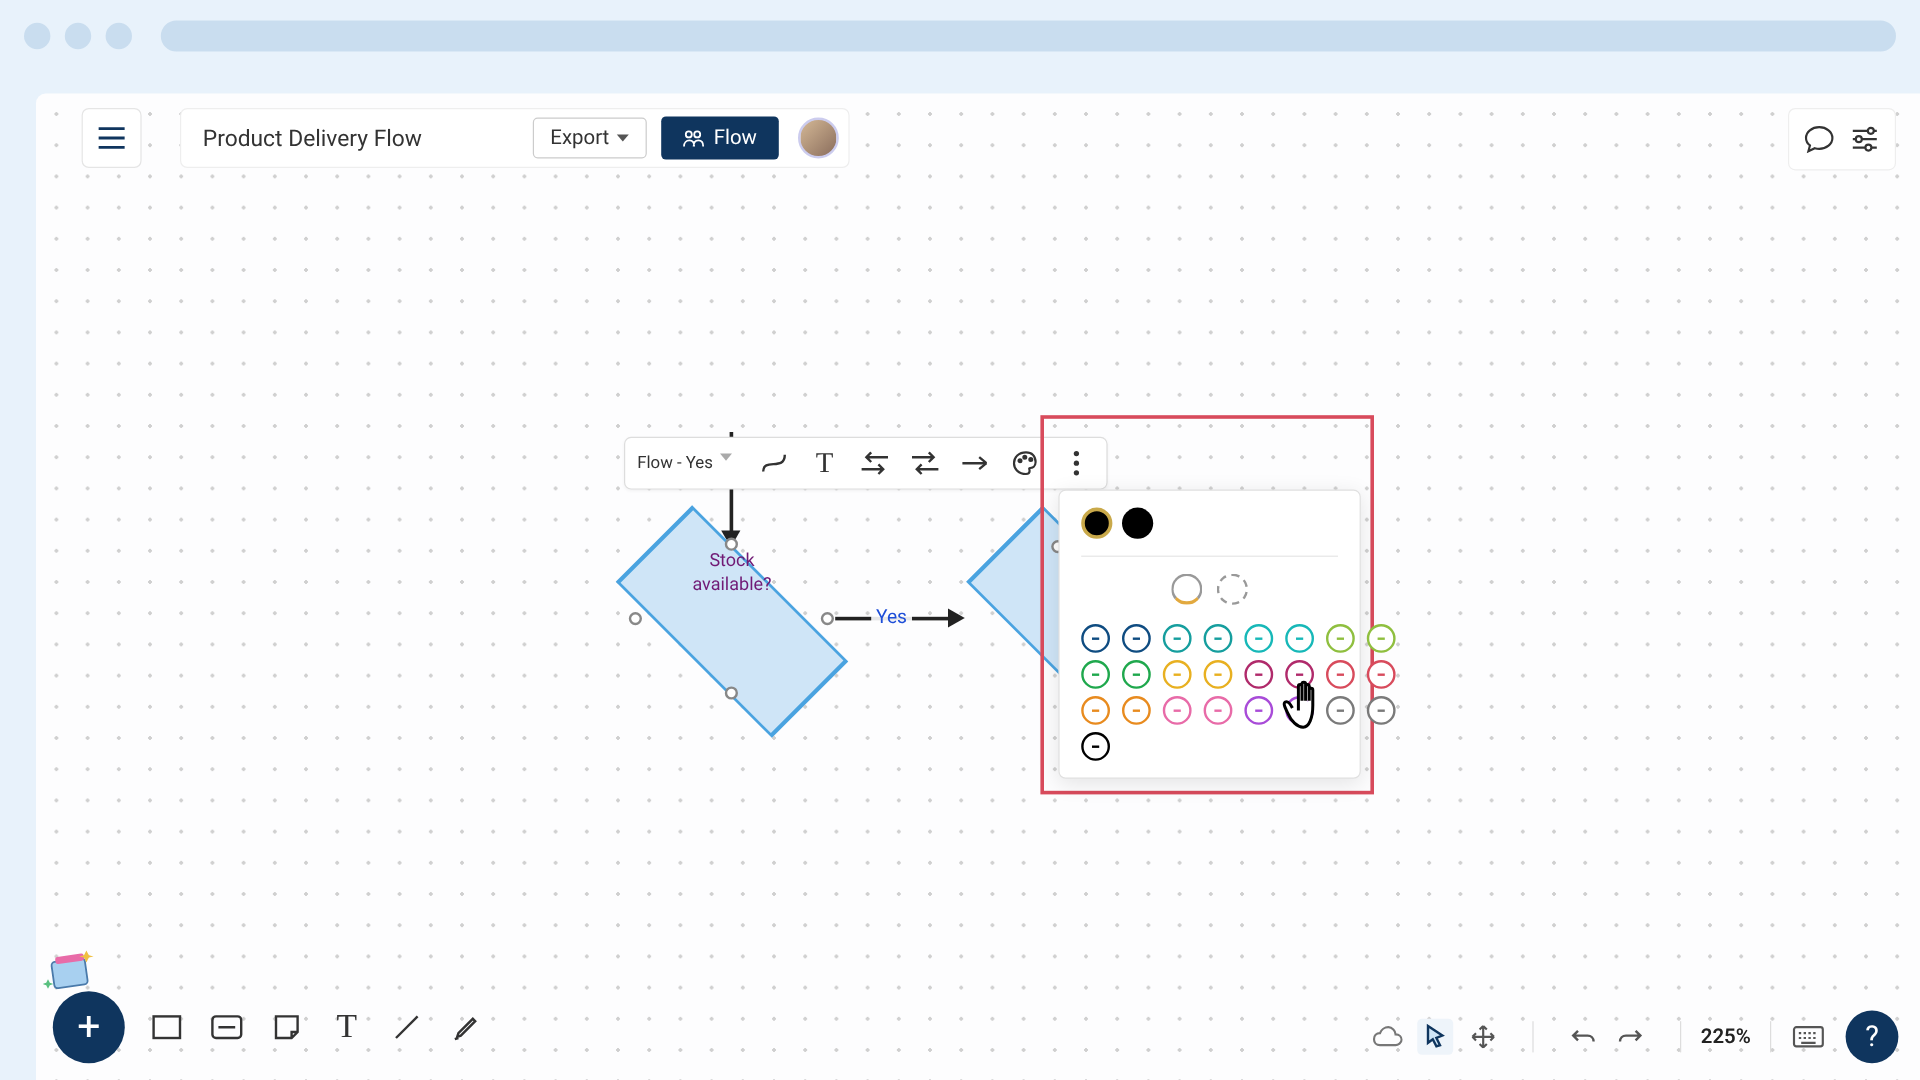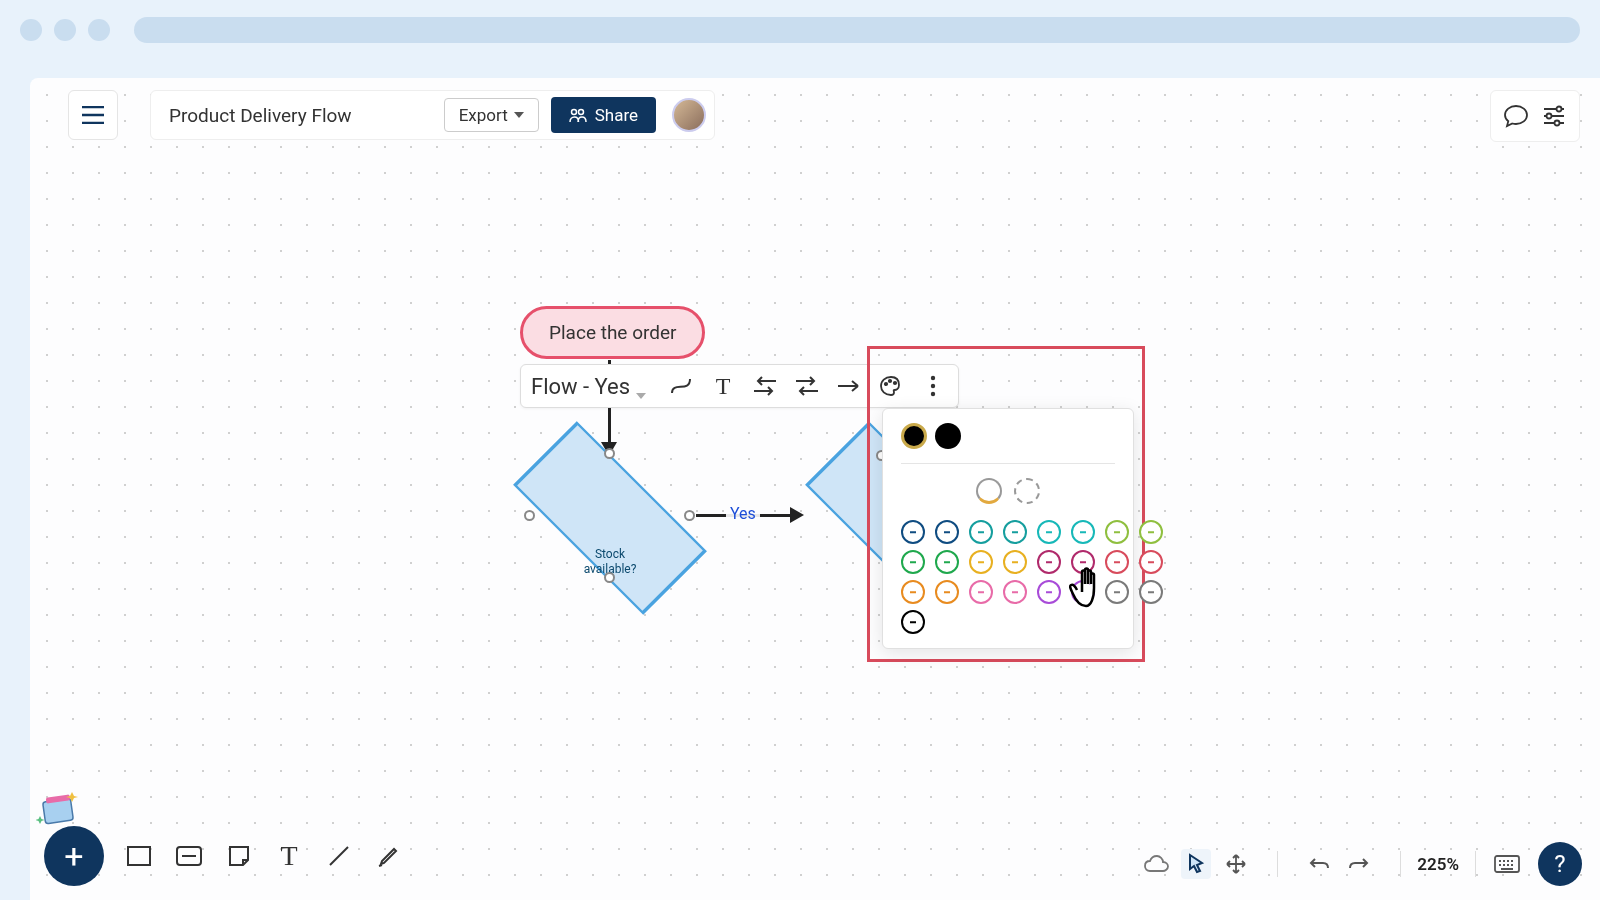--- a/index.html
+++ b/index.html
@@ -26,31 +26,31 @@
 .top-right { position: absolute; top: 12px; right: 20px; display: flex; gap: 4px; background: #fff; border: 1px solid #eee; border-radius: 6px; padding: 8px; }
 .tr-icon { width: 34px; height: 34px; display: flex; align-items: center; justify-content: center; cursor: pointer; }
 
 
 .canvas { position: absolute; inset: 0; background-image: radial-gradient(circle, #d0d0d0 1.5px, transparent 1.5px); background-size: 26px 26px; background-position: 4px 4px; }
 
 
 .terminator { position: absolute; border: 3px solid #e6506b; background: #fbdde3; border-radius: 28px; padding: 12px 26px; font-size: 19px; color: #333; }
 .diamond { position: absolute; width: 160px; height: 120px; }
 .diamond-shape { width: 100%; height: 100%; background: #cfe5f7; border: 3px solid #4aa3e0; transform: rotate(45deg) scaleX(1.15) scaleY(0.75); }
-.diamond-text { position: absolute; inset: 0; display: flex; align-items: flex-end; justify-content: center; text-align: center; font-size: 12px; color: #0c4a6e; line-height: 1.3; }
+.diamond-text { position: absolute; inset: 0; display: flex; align-items: flex-start; justify-content: center; text-align: center; font-size: 15px; color: #701a75; line-height: 1.3; }
 .handle { position: absolute; width: 11px; height: 11px; background: #fff; border: 2px solid #888; border-radius: 50%; }
 .arrow-line-v { position: absolute; width: 3px; background: #222; }
 .arrow-line-h { position: absolute; height: 3px; background: #222; }
 .arrowhead-d { position: absolute; width: 0; height: 0; border-left: 8px solid transparent; border-right: 8px solid transparent; border-top: 14px solid #222; }
 .arrowhead-r { position: absolute; width: 0; height: 0; border-top: 8px solid transparent; border-bottom: 8px solid transparent; border-left: 14px solid #222; }
 .edge-label { position: absolute; font-size: 16px; color: #1d4ed8; background: rgba(253,253,254,0.9); padding: 0 4px; }
 
 
 .ctx-bar { position: absolute; background: #fff; border: 1px solid #ddd; border-radius: 6px; display: flex; align-items: center; padding: 6px 10px; gap: 12px; box-shadow: 0 1px 3px rgba(0,0,0,0.05); }
-.ctx-type { font-size: 22px; color: #333; display: flex; align-items: flex-end; gap: 6px; cursor: pointer; padding-right: 8px; }
+.ctx-type { font-size: 14px; color: #333; display: flex; align-items: flex-start; gap: 6px; cursor: pointer; padding-right: 8px; }
 .ctx-icon { width: 30px; height: 30px; display: flex; align-items: center; justify-content: center; cursor: pointer; font-size: 22px; color: #333; }
 
 
 .highlight-box { position: absolute; border: 3px solid #d84b5c; }
 .color-pop { position: absolute; background: #fff; border: 1px solid #e0e0e0; border-radius: 6px; padding: 14px 18px; box-shadow: 0 4px 18px rgba(0,0,0,0.1); }
 .ls-row { display: flex; gap: 8px; margin-bottom: 14px; }
 .ls-sw { width: 26px; height: 26px; border-radius: 50%; cursor: pointer; }
 .hr { height: 1px; background: #e5e5e5; margin-bottom: 14px; }
 .style-row { display: flex; gap: 12px; justify-content: center; margin-bottom: 16px; }
 .ssw { width: 26px; height: 26px; border-radius: 50%; border: 2px solid #999; cursor: pointer; background: #fff; }
@@ -99,21 +99,21 @@
       <button class="export-btn">
         <span>Export</span>
         <span class="chev-down"></span>
       </button>
       <button class="share-btn">
         <svg width="18" height="16" viewBox="0 0 18 16" fill="none" stroke="#fff" stroke-width="1.5">
             <circle cx="5" cy="5" r="2.5"></circle>
             <circle cx="12" cy="5" r="2.5"></circle>
             <path d="M1 15c0-3 2-5 4.5-5s4 2 4 5M9 15c0-3 1.5-5 4-5s4 2 4 5"></path>
           </svg>
-        <span>Share</span>
+        <span>Flow</span>
       </button>
       <div class="avatar"></div>
     </div>
   </div>
 
   <div class="top-right">
     <div class="tr-icon">
       <svg width="26" height="24" viewBox="0 0 26 24" fill="none" stroke="#333" stroke-width="1.8">
           <path d="M13 2C6.9 2 2 6 2 11c0 2.5 1.3 4.7 3.3 6.2L4 22l5.3-2.5c1.2.3 2.4.5 3.7.5 6.1 0 11-4 11-9S19.1 2 13 2z"></path>
         </svg>
@@ -121,23 +121,20 @@
     <div class="tr-icon">
       <svg width="24" height="22" viewBox="0 0 24 22" fill="none" stroke="#333" stroke-width="1.8">
           <path d="M2 4h20M2 11h20M2 18h20"></path>
           <circle cx="17" cy="4" r="2.5" fill="#fff"></circle>
           <circle cx="7" cy="11" r="2.5" fill="#fff"></circle>
           <circle cx="15" cy="18" r="2.5" fill="#fff"></circle>
         </svg>
     </div>
   </div>
 
-  <div class="terminator" style="left:490px; top:228px;">
-    <span>Place the order</span>
-  </div>
 
   <div class="arrow-line-v" style="left:578px; top:282px; height:86px;"></div>
   <div class="arrowhead-d" style="left:571px; top:364px;"></div>
 
   <div class="diamond" style="left:500px; top:380px;">
     <div class="diamond-shape"></div>
     <div class="diamond-text">
         <span style="white-space:pre-line">Stock
 available?</span>
       </div>

